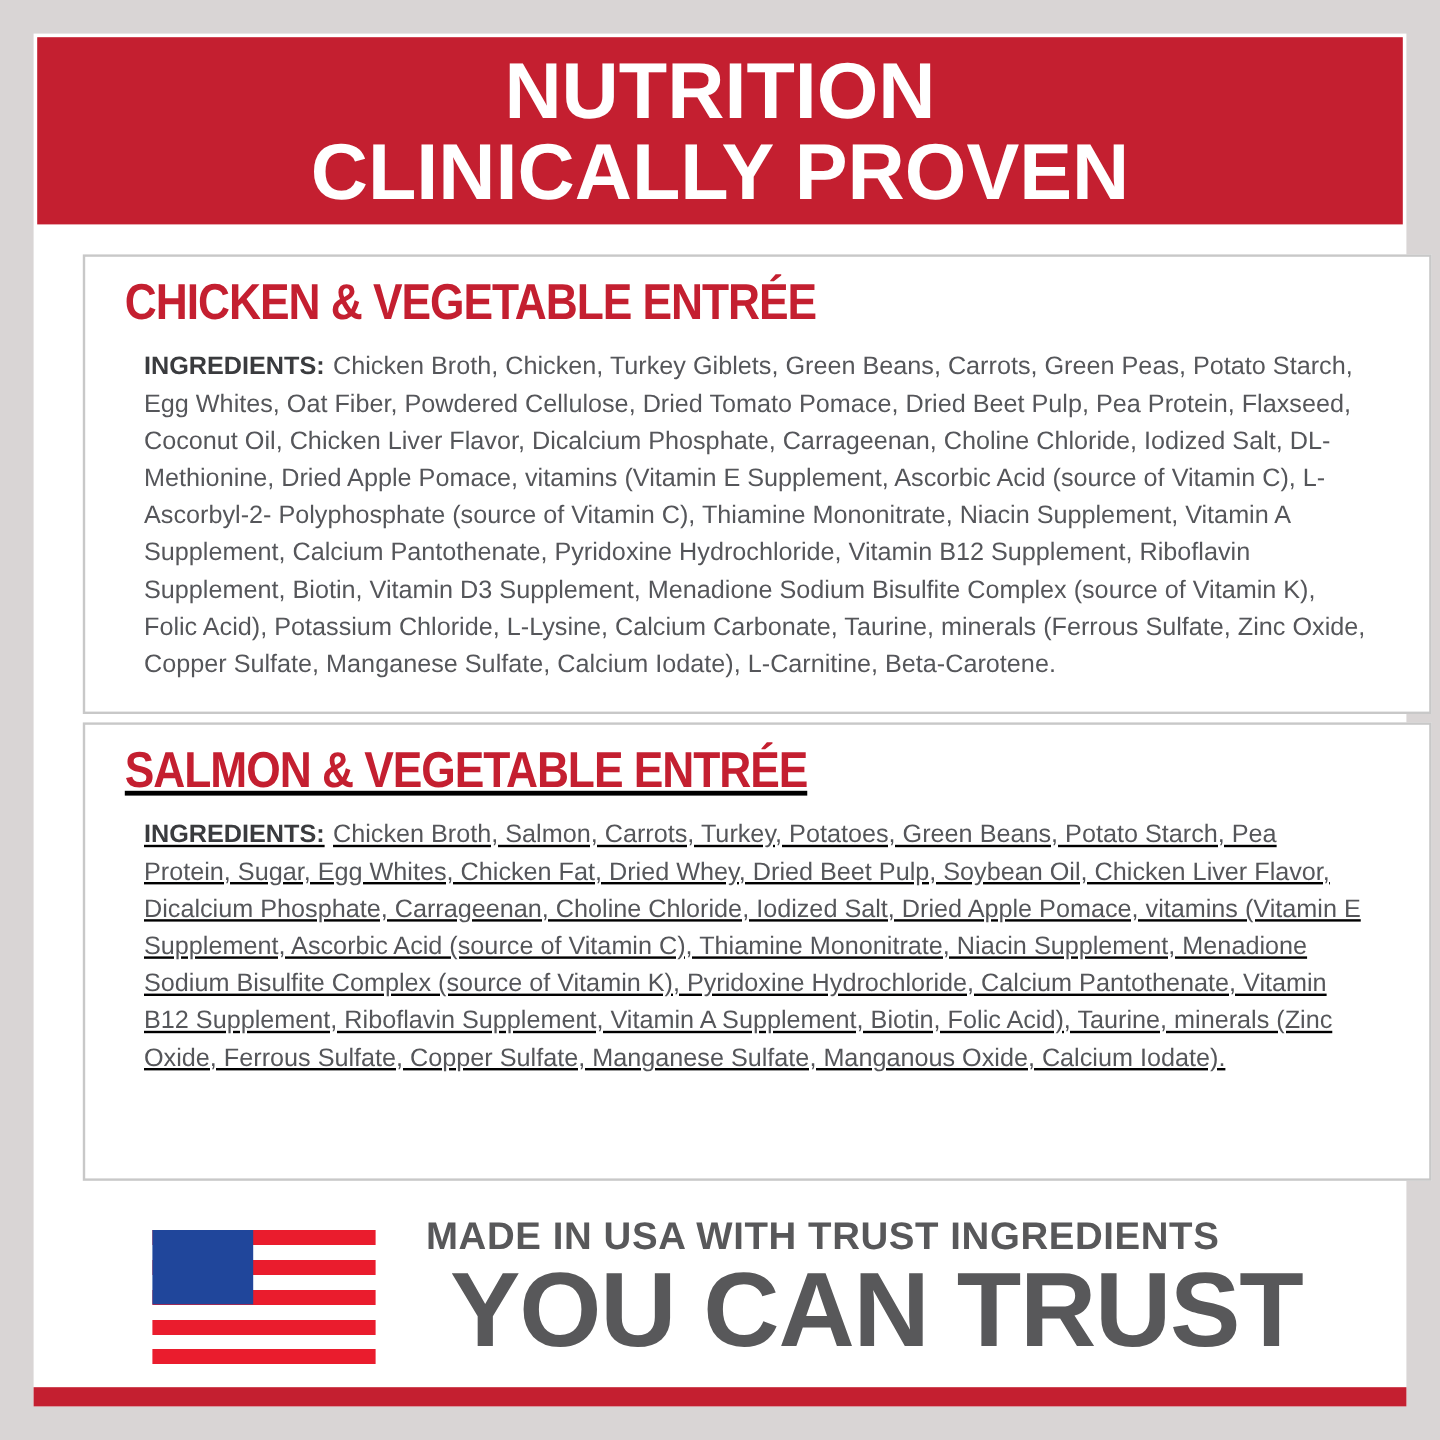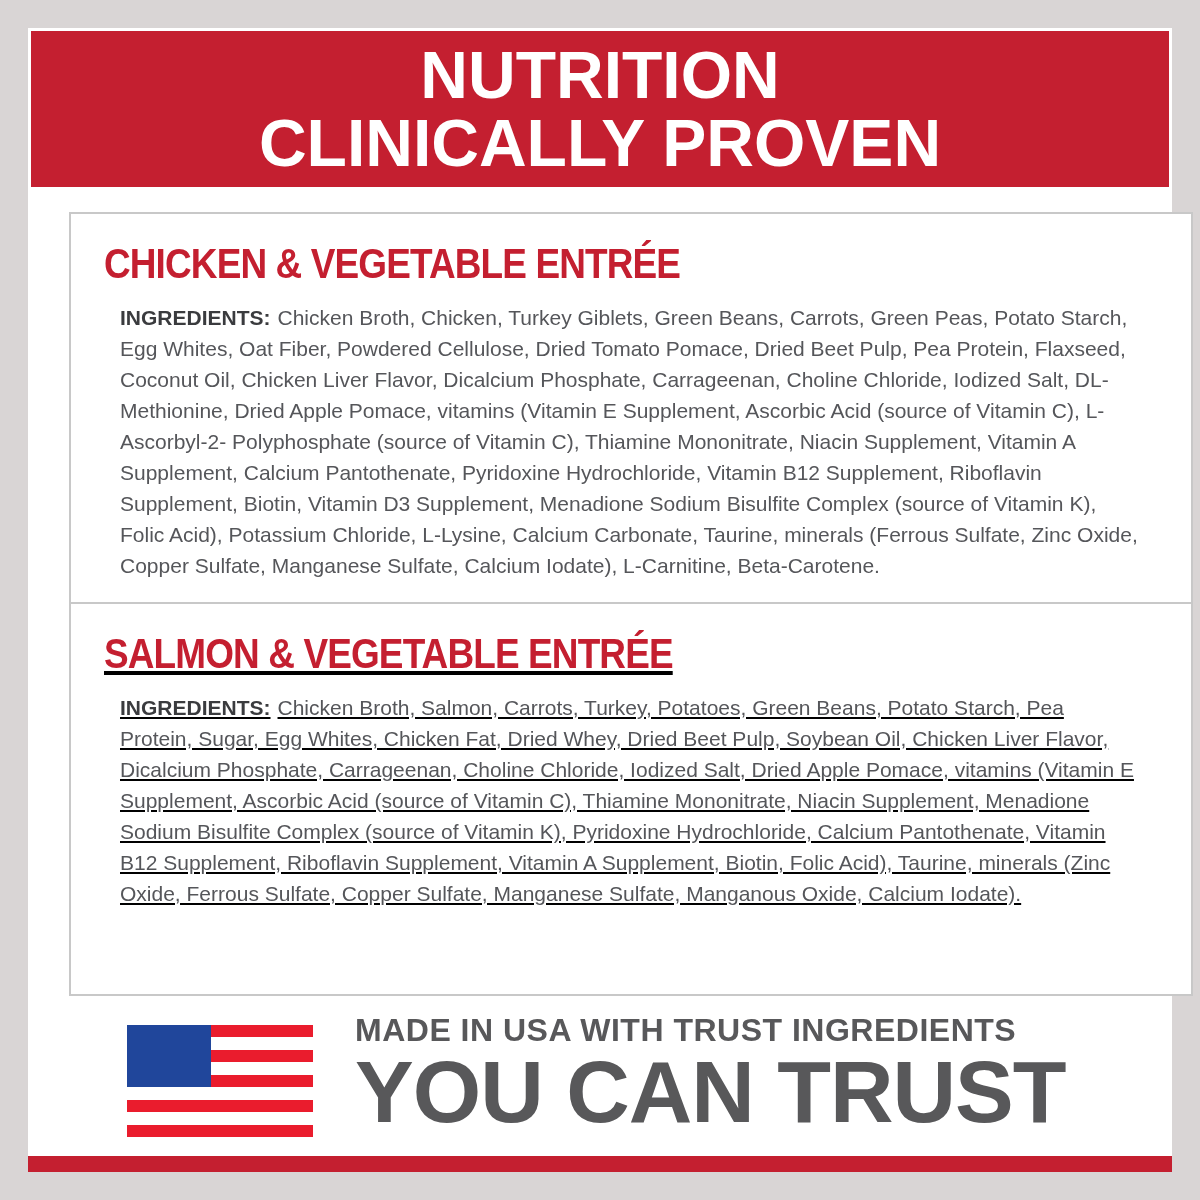--- a/index.html
+++ b/index.html
@@ -32,21 +32,21 @@
     font-size: 66px;
     line-height: 68px;
     letter-spacing: 0px;
   }
   .card {
     position: absolute;
     left: 41px;
     width: 1054px;
     border: 2px solid var(--card_border);
     background: var(--panel_bg);
-    padding: 28px 33px 0 33px;
+    padding: 16px 33px 0 33px;
     box-sizing: content-box;
   }
   .card1 { top: 184px; height: 363px; }
   .card2 { top: 574px; height: 362px; text-decoration: underline; }
   .card-title {
     color: var(--title_red);
     font-weight: bold;
     font-size: 42px;
     line-height: 44px;
     letter-spacing: -1px;
@@ -101,20 +101,21 @@
     line-height: 34px;
     letter-spacing: 0.5px;
     white-space: nowrap;
   }
   .footer-line2 {
     font-size: 88px;
     line-height: 90px;
     letter-spacing: -1px;
     white-space: nowrap;
     margin-top: 0px;
+    margin-left: 20px;
   }
   .bottom-bar {
     position: absolute;
     left: 0; bottom: 0;
     width: 100%; height: 16px;
     background: var(--brand_red);
   }
 </style>
 </head>
 <body>

